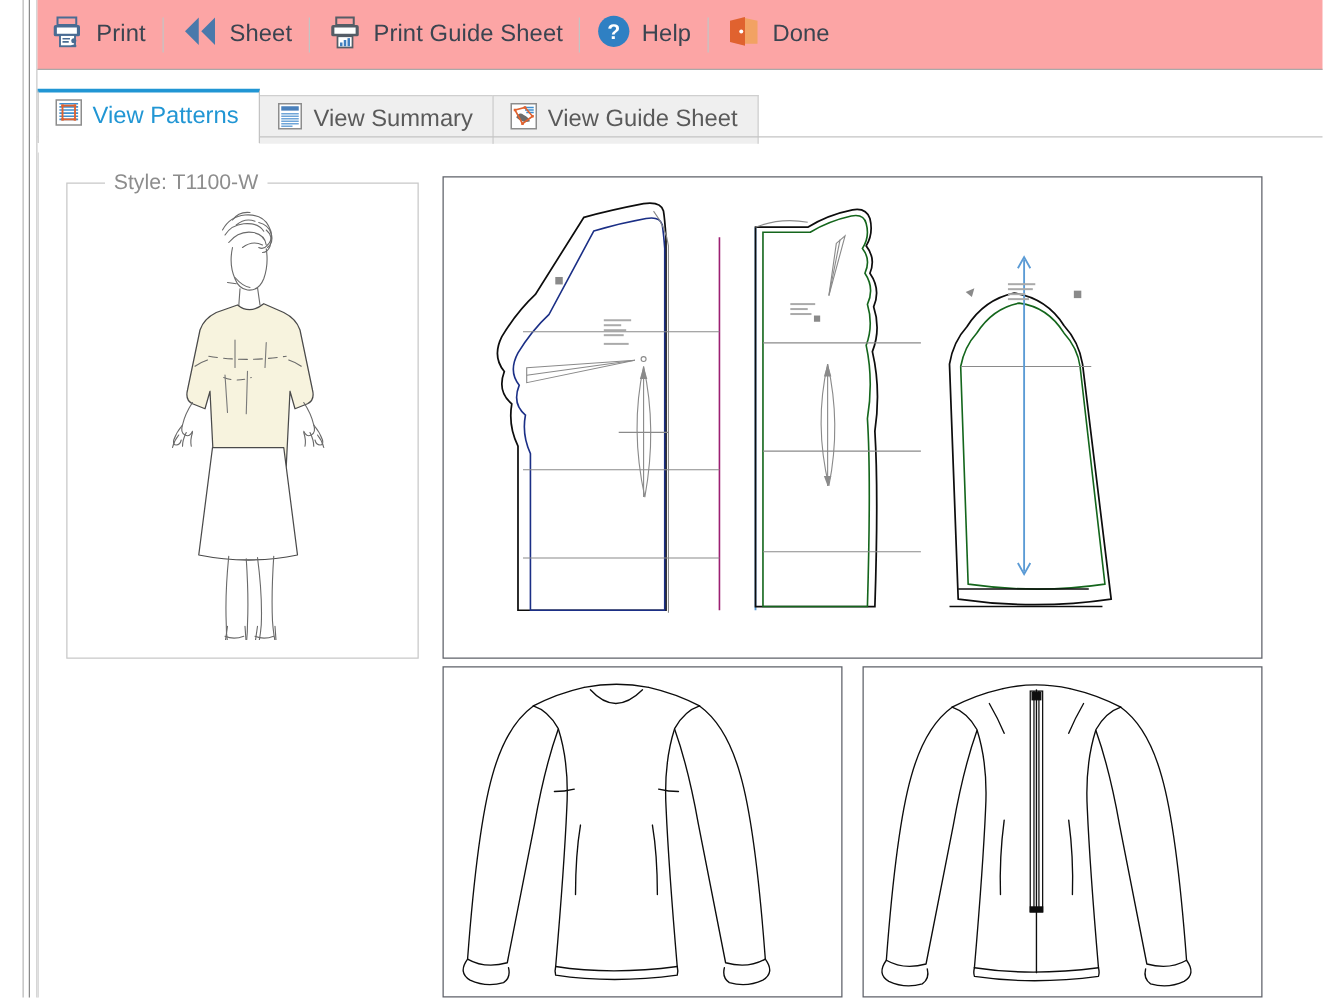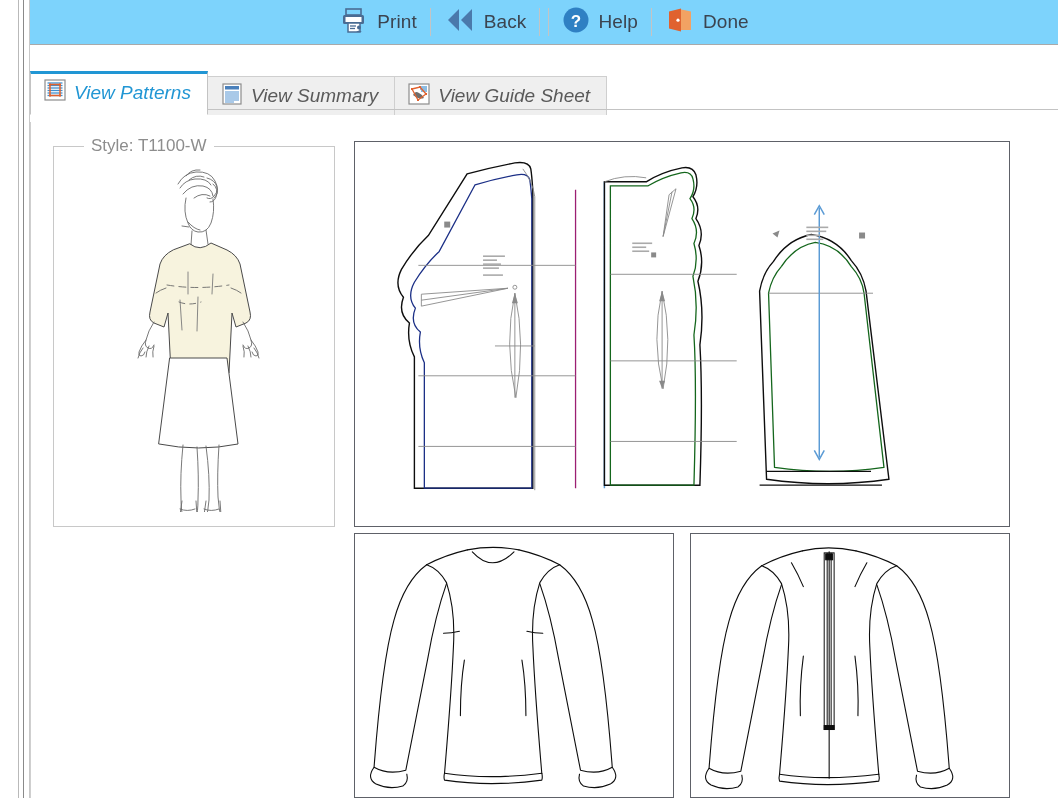--- a/index.html
+++ b/index.html
@@ -19,26 +19,25 @@
   }
   .edge-line{
     position:absolute;top:0;width:1px;height:798px;background:#9a9a9a;
   }
   .edge-line.l1{left:18px;background:#b9b9b9;}
   .edge-line.l2{left:23px;background:#8a8a8a;}
   .edge-line.l3{left:29px;background:#c9c9c9;}
 
   
   .toolbar{
-    position:absolute;left:30px;top:0;width:1028px;height:45px;
-    background:#7dd3fc;
+    position:absolute;left:30px;top:0;width:1028px;height:56px;
+    background:#fca5a5;
     display:flex;align-items:center;
     box-sizing:border-box;
     border-bottom:1px solid #a9a9a9;
-    justify-content:center;
   }
   .tb-item{
     display:flex;align-items:center;height:44px;
     padding:0 9px;cursor:pointer;gap:8px;
     user-select:none;
   }
   .tb-label{
     font-size:19px;color:#3b4450;letter-spacing:.1px;white-space:nowrap;
   }
   .tb-sep{width:1px;height:28px;background:#c4c4c4;margin:0 4px;}
@@ -57,21 +56,20 @@
     display:flex;align-items:center;gap:8px;
     height:39px;padding:0 16px 0 13px;
     box-sizing:border-box;
     background:#efefef;
     border:1px solid #cfcfcf;
     border-bottom:none;
     color:#5a5a5a;font-size:19px;
     cursor:pointer;white-space:nowrap;
     margin-right:-1px;
     position:relative;
-    font-style:italic;
   }
   .tab.active{
     background:#ffffff;
     border:1px solid #c3c3c3;
     border-top:3px solid #2196d4;
     border-bottom:1px solid #ffffff;
     color:#2196d4;
     height:44px;
     z-index:3;
     padding-bottom:3px;
@@ -146,27 +144,41 @@
 
     <div class="tb-sep"></div>
 
     <div class="tb-item">
       <span class="ico">
         <svg width="32" height="28" viewBox="0 0 32 28">
           <path d="M15 3 L15 25 L4 14 Z" fill="#4a79ab"></path>
           <path d="M28 3 L28 25 L17 14 Z" fill="#4a79ab"></path>
         </svg>
       </span>
-      <span class="tb-label">Back</span>
+      <span class="tb-label">Sheet</span>
     </div>
 
     <div class="tb-sep"></div>
 
 
 
+    <div class="tb-item">
+      <span class="ico">
+        <svg width="30" height="30" viewBox="0 0 30 30">
+          <rect x="8" y="4" width="14" height="6" fill="none" stroke="#555d66" stroke-width="1.6"></rect>
+          <rect x="4" y="10" width="22" height="9" rx="1.5" fill="#555d66"></rect>
+          <rect x="6.5" y="12" width="17" height="5" fill="#ffffff"></rect>
+          <rect x="9" y="19" width="12" height="9" fill="#ffffff" stroke="#555d66" stroke-width="1.4"></rect>
+          <rect x="11" y="24" width="2" height="3" fill="#3f7fbf"></rect>
+          <rect x="14" y="22" width="2" height="5" fill="#3f7fbf"></rect>
+          <rect x="17" y="20.5" width="2" height="6.5" fill="#3f7fbf"></rect>
+        </svg>
+      </span>
+      <span class="tb-label">Print Guide Sheet</span>
+    </div>
 
     <div class="tb-sep"></div>
 
     <div class="tb-item">
       <span class="ico">
         <svg width="28" height="28" viewBox="0 0 28 28">
           <circle cx="14" cy="14" r="12.5" fill="#2f80c3"></circle>
           <text x="14" y="20.5" font-family="Liberation Sans, sans-serif" font-size="17" font-weight="bold" fill="#ffffff" text-anchor="middle">?</text>
         </svg>
       </span>

